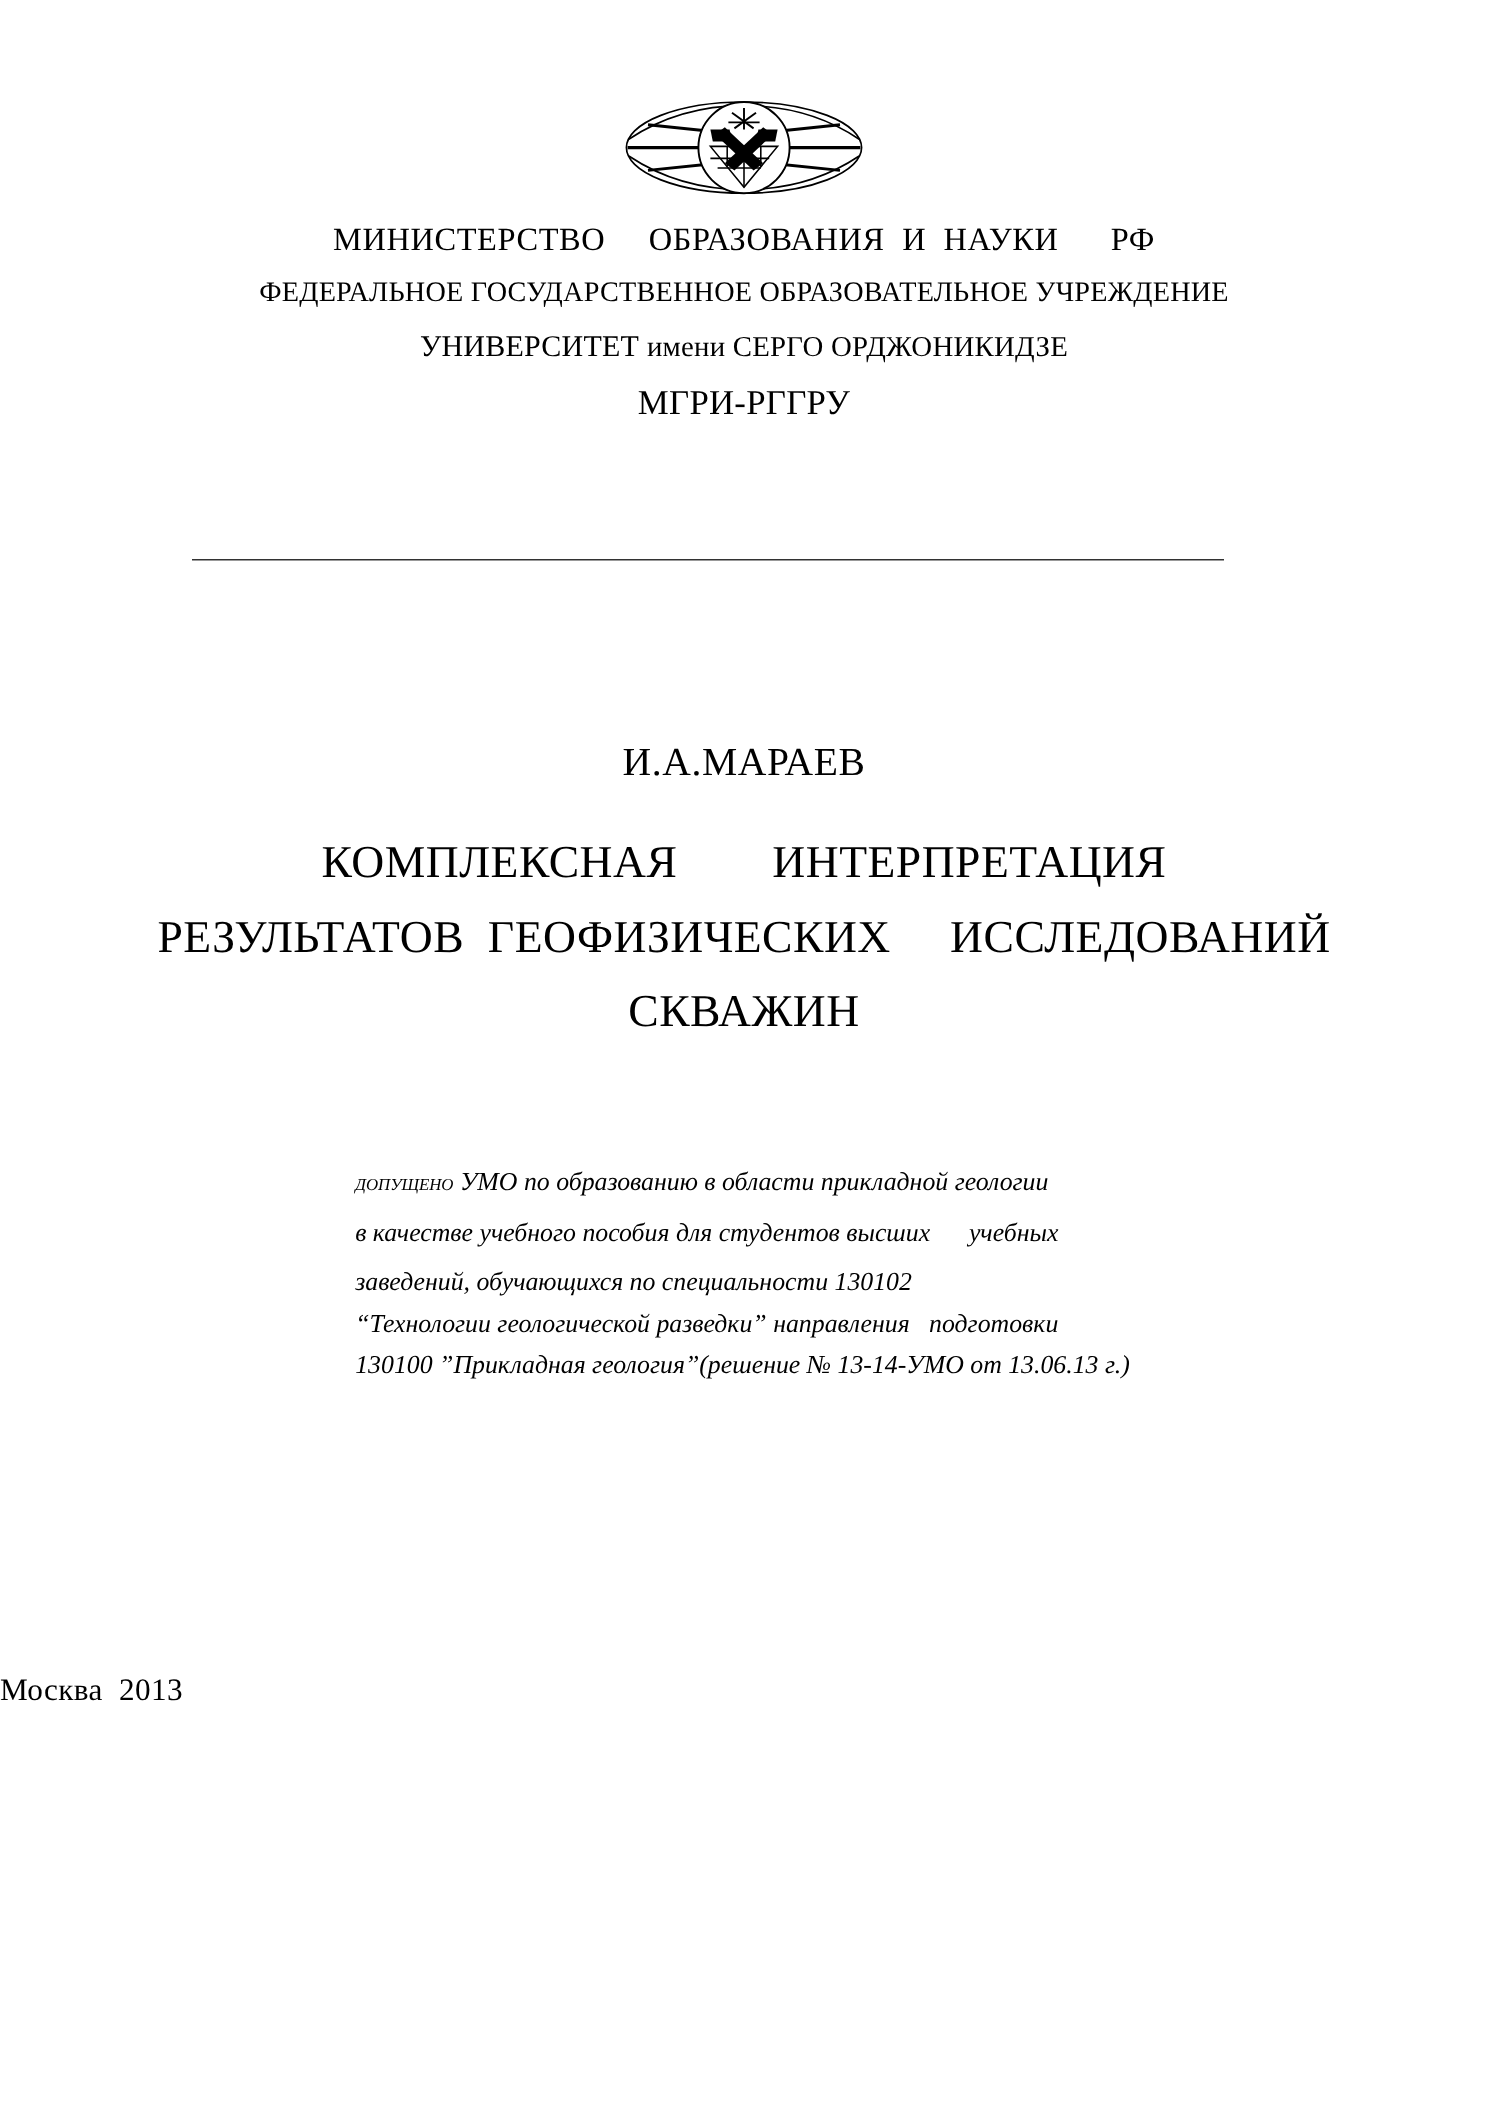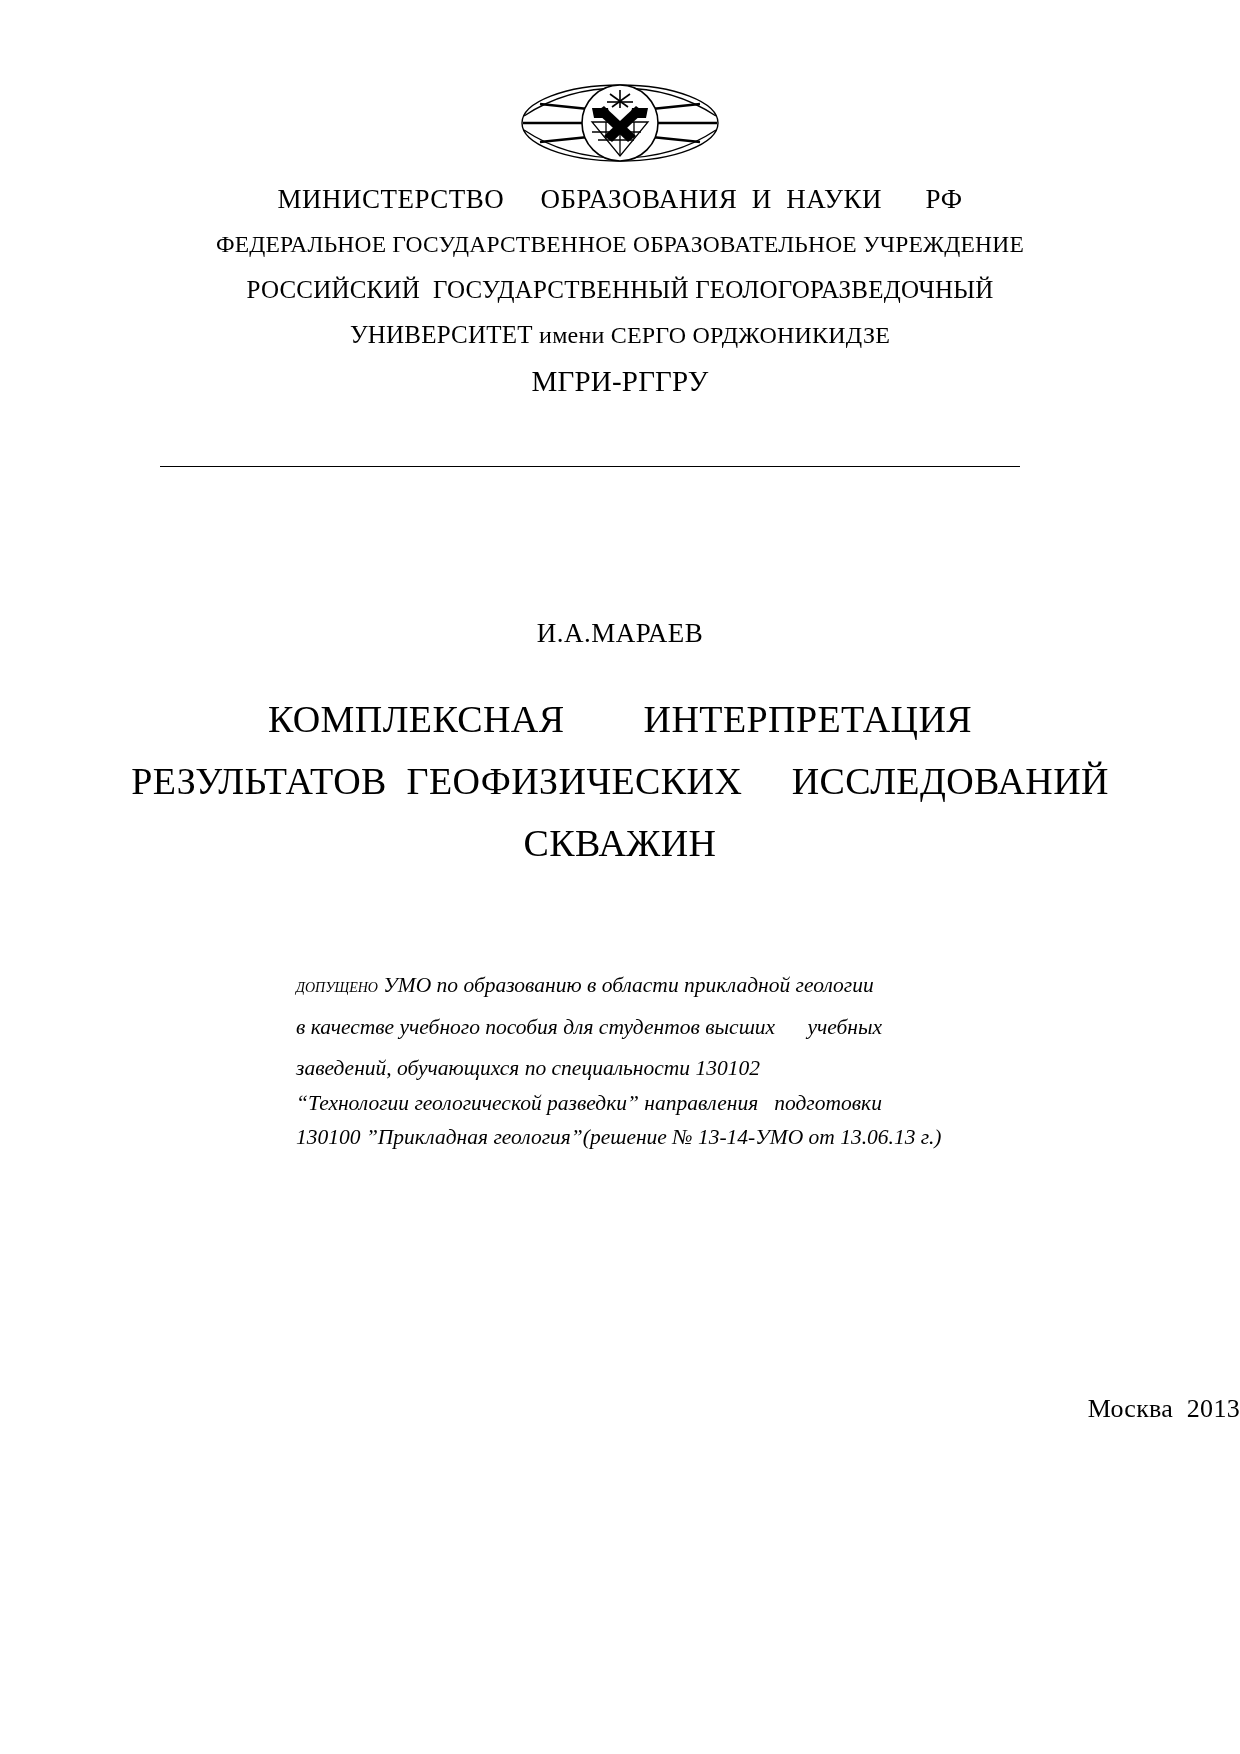--- a/index.html
+++ b/index.html
@@ -86,21 +86,21 @@
     border-top: 1px solid #000000;
   }
 
   
   .author {
     position: absolute;
     top: 618px;
     left: 0;
     width: 100%;
     text-align: center;
-    font-size: 27px;
+    font-size: 33px;
     letter-spacing: 0.5px;
   }
 
   
   .title-block {
     position: absolute;
     top: 700px;
     left: 0;
     width: 100%;
     text-align: center;
@@ -134,21 +134,21 @@
     font-variant: small-caps;
     font-size: 20px;
   }
 
   
   .footer {
     position: absolute;
     top: 1394px;
     left: 0;
     width: 100%;
-    text-align: right;
+    text-align: left;
     font-size: 26px;
     letter-spacing: 0.3px;
     white-space: pre;
   }
 </style>
 </head>
 <body>
 
 <div class="page">
 
@@ -192,21 +192,20 @@
         <path d="M124 34 L116 28 L84 58 L92 64 Z"></path>
         <path d="M72 30 L88 30 L90 40 L74 40 Z"></path>
         <path d="M128 30 L112 30 L110 40 L126 40 Z"></path>
       </g>
     </svg>
   </div>
 
   <div class="header-block">
     <div class="header-line hl-1">МИНИСТЕРСТВО     ОБРАЗОВАНИЯ  И  НАУКИ      РФ</div>
     <div class="header-line hl-2">ФЕДЕРАЛЬНОЕ ГОСУДАРСТВЕННОЕ ОБРАЗОВАТЕЛЬНОЕ УЧРЕЖДЕНИЕ</div>
-    <div class="header-line hl-4">РОССИЙСКИЙ  ГОСУДАРСТВЕННЫЙ ГЕОЛОГОРАЗВЕДОЧНЫЙ</div>
     <div class="header-line hl-5"><span>УНИВЕРСИТЕТ </span><span class="lc">имени СЕРГО ОРДЖОНИКИДЗЕ</span></div>
     <div class="header-line hl-6">МГРИ-РГГРУ</div>
   </div>
 
   <div class="divider"></div>
 
   <div class="author">И.А.МАРАЕВ</div>
 
   <div class="title-block">
     <div class="title-line">КОМПЛЕКСНАЯ        ИНТЕРПРЕТАЦИЯ</div>

